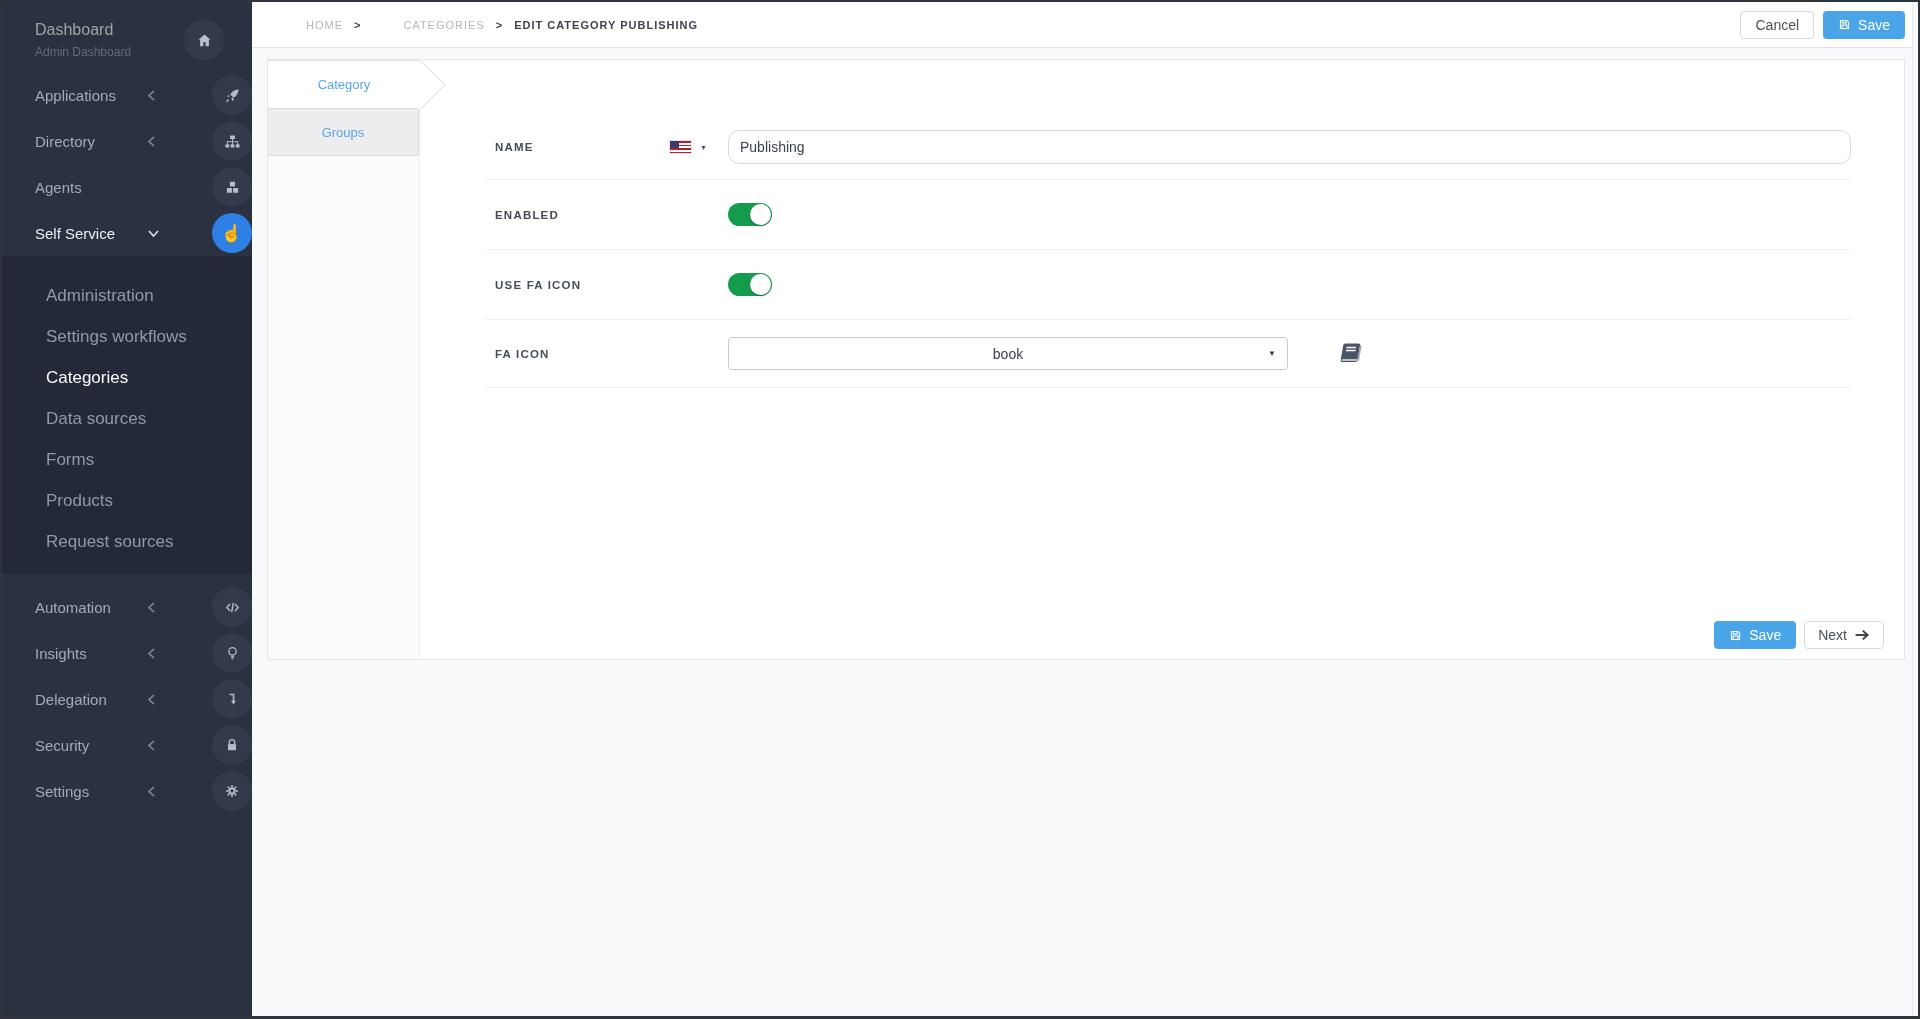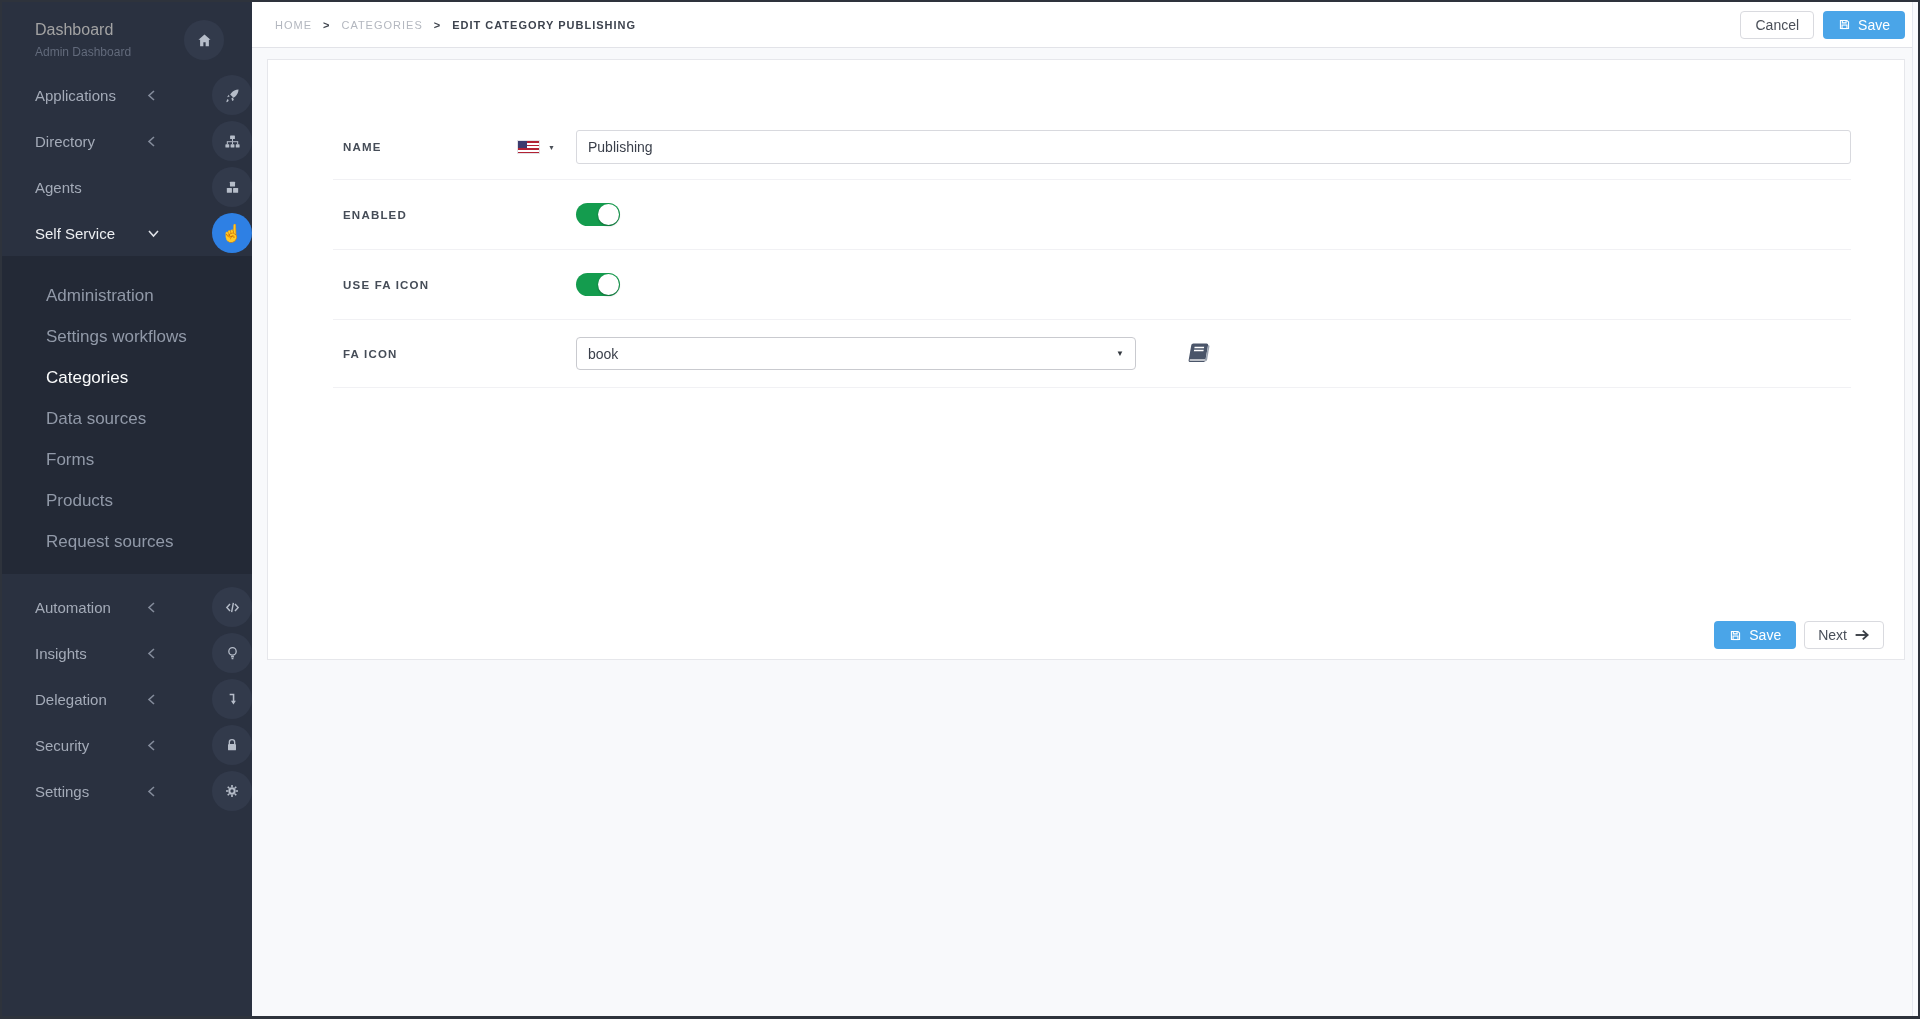--- a/index.html
+++ b/index.html
@@ -25,21 +25,21 @@
   .sb-subitem.active { color:#fafbfc; }
   .sb-lower { padding-top:10px; }
   .hand-glyph { font-size:17px; line-height:1; }
 
   
   .content { flex:1; position:relative; background:#f8f9fb; }
   .scroll-strip { position:absolute; top:0; right:0; width:6px; height:100%; background:#fafbfe; border-left:1px solid #e6e9f1; }
 
   .topbar { height:46px; background:#fff; border-bottom:1px solid #e2e3e8; display:flex; align-items:center; justify-content:space-between; padding:0 13px 0 23px; }
   .breadcrumb { display:flex; align-items:center; letter-spacing:1px; font-size:11px; }
-  .bc-link { color:#b3b7bf; text-transform:uppercase; cursor:pointer; }
+  .bc-link { color:#b3b7bf; text-transform:uppercase; cursor:pointer;margin-left:31px; }
   .bc-sep { color:#3e434c; font-weight:700; margin:0 11px; font-size:11px; }
   .bc-current { color:#3d434e; font-weight:700; text-transform:uppercase; }
   .topbar-actions { display:flex; gap:9px; }
 
   .btn { display:inline-flex; align-items:center; justify-content:center; gap:7px; border-radius:4px; font-size:14px; cursor:pointer; border:1px solid transparent; }
   .btn-plain { background:#fff; border-color:#d9dadf; color:#4a4f58; padding:5px 14px; }
   .btn-blue { background:#4aa5e8; color:#fff; padding:5px 14px; }
 
   
   .card { position:relative; margin:11px 13px 0 15px; width:1638px; height:601px; background:#fff; border:1px solid #e6e7eb; display:flex; }
@@ -57,26 +57,26 @@
   .row.toggle-row { padding:23px 0; }
   .row.fa-row { padding:17px 0; }
   .row-label { width:243px; flex:none; padding-left:10px; font-size:11.5px; font-weight:700; color:#454c57; letter-spacing:1.2px; text-transform:uppercase; }
   .row-label.short { width:185px; }
 
   .flag-select { width:58px; flex:none; display:flex; align-items:center; gap:9px; cursor:pointer; }
   .flag { position:relative; width:21px; height:12px; background:repeating-linear-gradient(180deg,#b22234 0 1.75px,#fff 1.75px 3.5px); box-shadow:0 0 0 1px #e2e2e6; }
   .flag .canton { position:absolute; top:0; left:0; width:9px; height:6.5px; background:#3c3b6e; }
   .caret { font-size:7px; color:#4a4f57; }
 
-  .text-input { flex:1; height:34px; border:1px solid #d8d9de; border-radius:3px; padding:0 11px; font-size:14px; color:#3a3f4a; font-family:"Liberation Sans",sans-serif; outline:none; background:#fff; }
+  .text-input { flex:1; height:34px; border:1px solid #d8d9de; border-radius:11px; padding:0 11px; font-size:14px; color:#3a3f4a; font-family:"Liberation Sans",sans-serif; outline:none; background:#fff; }
 
   .toggle { width:44px; height:23px; border-radius:12px; background:#149c4e; position:relative; cursor:pointer; flex:none; }
   .toggle .knob { position:absolute; top:1px; right:1px; width:21px; height:21px; border-radius:50%; background:#fff; box-shadow:0 1px 2px rgba(0,0,0,.35); }
 
-  .select { width:560px; height:33px; border:1px solid #c9cacf; border-radius:4px; background:#fff; display:flex; align-items:center; padding:0 11px; font-size:14px; color:#3a3f4a; position:relative; cursor:pointer; }
+  .select { width:560px; height:33px; border:1px solid #c9cacf; border-radius:4px; background:#fff; display:flex; align-items:center; padding:0 11px; font-size:14px; color:#3a3f4a; position:relative; cursor:pointer;justify-content:center; }
   .select .caret { position:absolute; right:11px; font-size:8px; color:#33383f; }
   .fa-preview { margin-left:46px; color:#4a5569; display:flex; align-items:center; }
 
   .card-footer { position:absolute; right:20px; bottom:10px; display:flex; gap:8px; }
   .btn-next { background:#fff; border-color:#d9dadf; color:#494f59; padding:5px 13px; }
 
   svg { display:block; }
 </style>
 </head>
 <body>
@@ -258,20 +258,28 @@
                 <path d="M8 4.5V9h7V4.5"></path>
                 <rect x="7.5" y="13" width="9" height="6.5"></rect>
               </svg>
             </span>
           <span>Save</span>
         </button>
       </div>
     </header>
 
     <section class="card">
+      <div class="tabcol">
+        <div class="tab active">
+          <span class="tab-text">Category</span>
+        </div>
+        <div class="tab inactive">
+          <span class="tab-text">Groups</span>
+        </div>
+      </div>
 
       <div class="formarea">
 
         <div class="rows">
 
           <div class="row">
             <span class="row-label short">NAME</span>
             <span class="flag-select">
               <span class="flag">
                   <span class="canton"></span>

